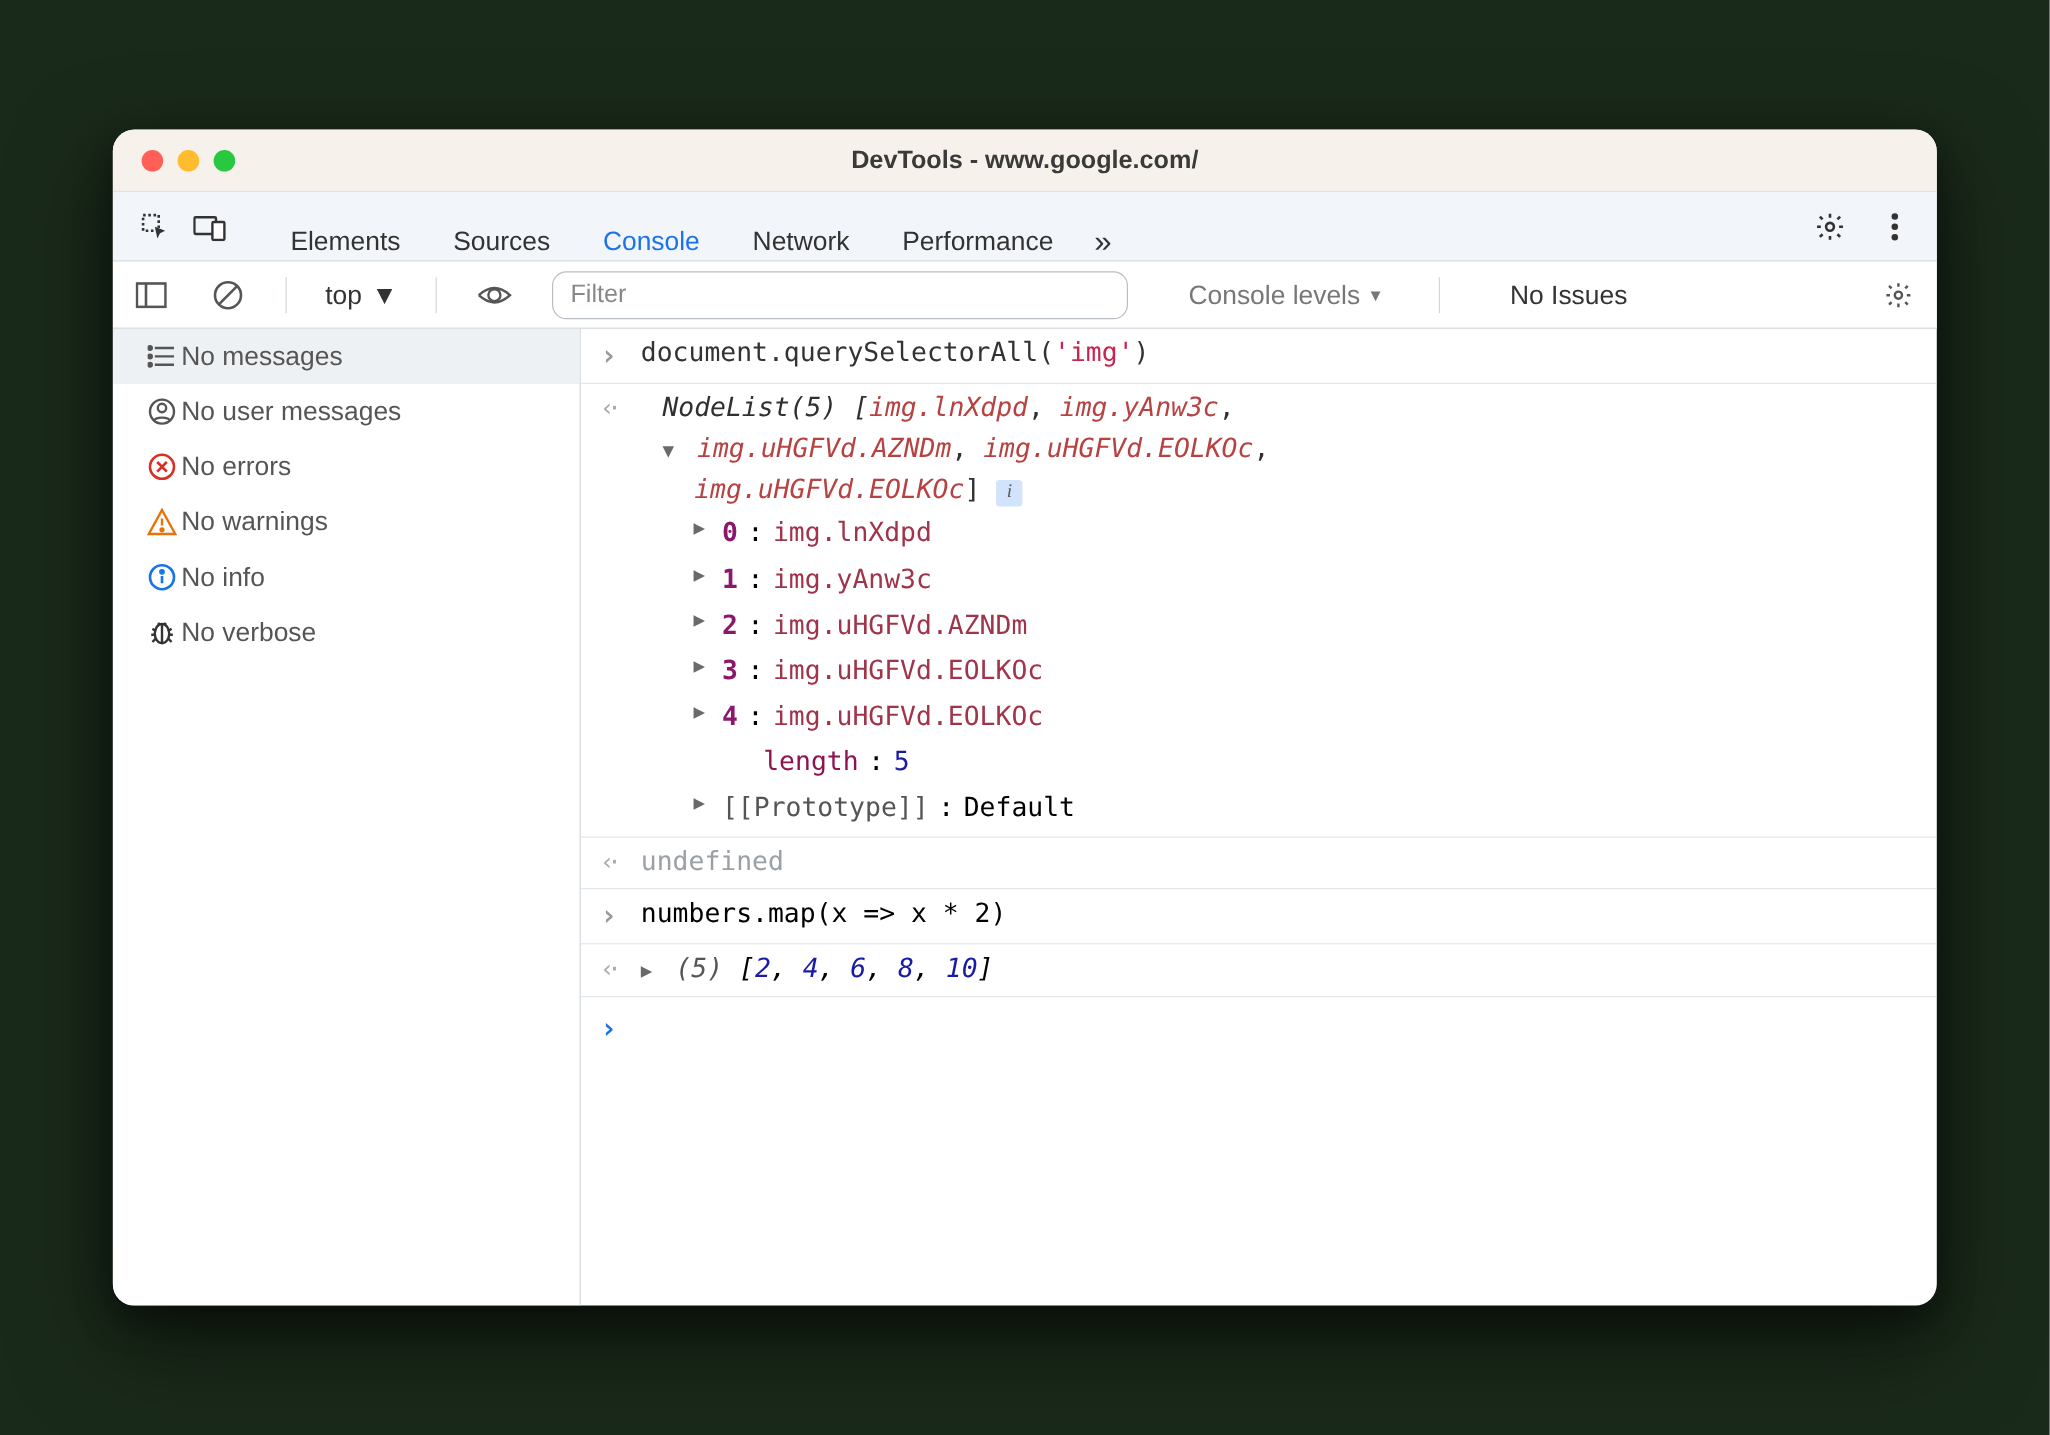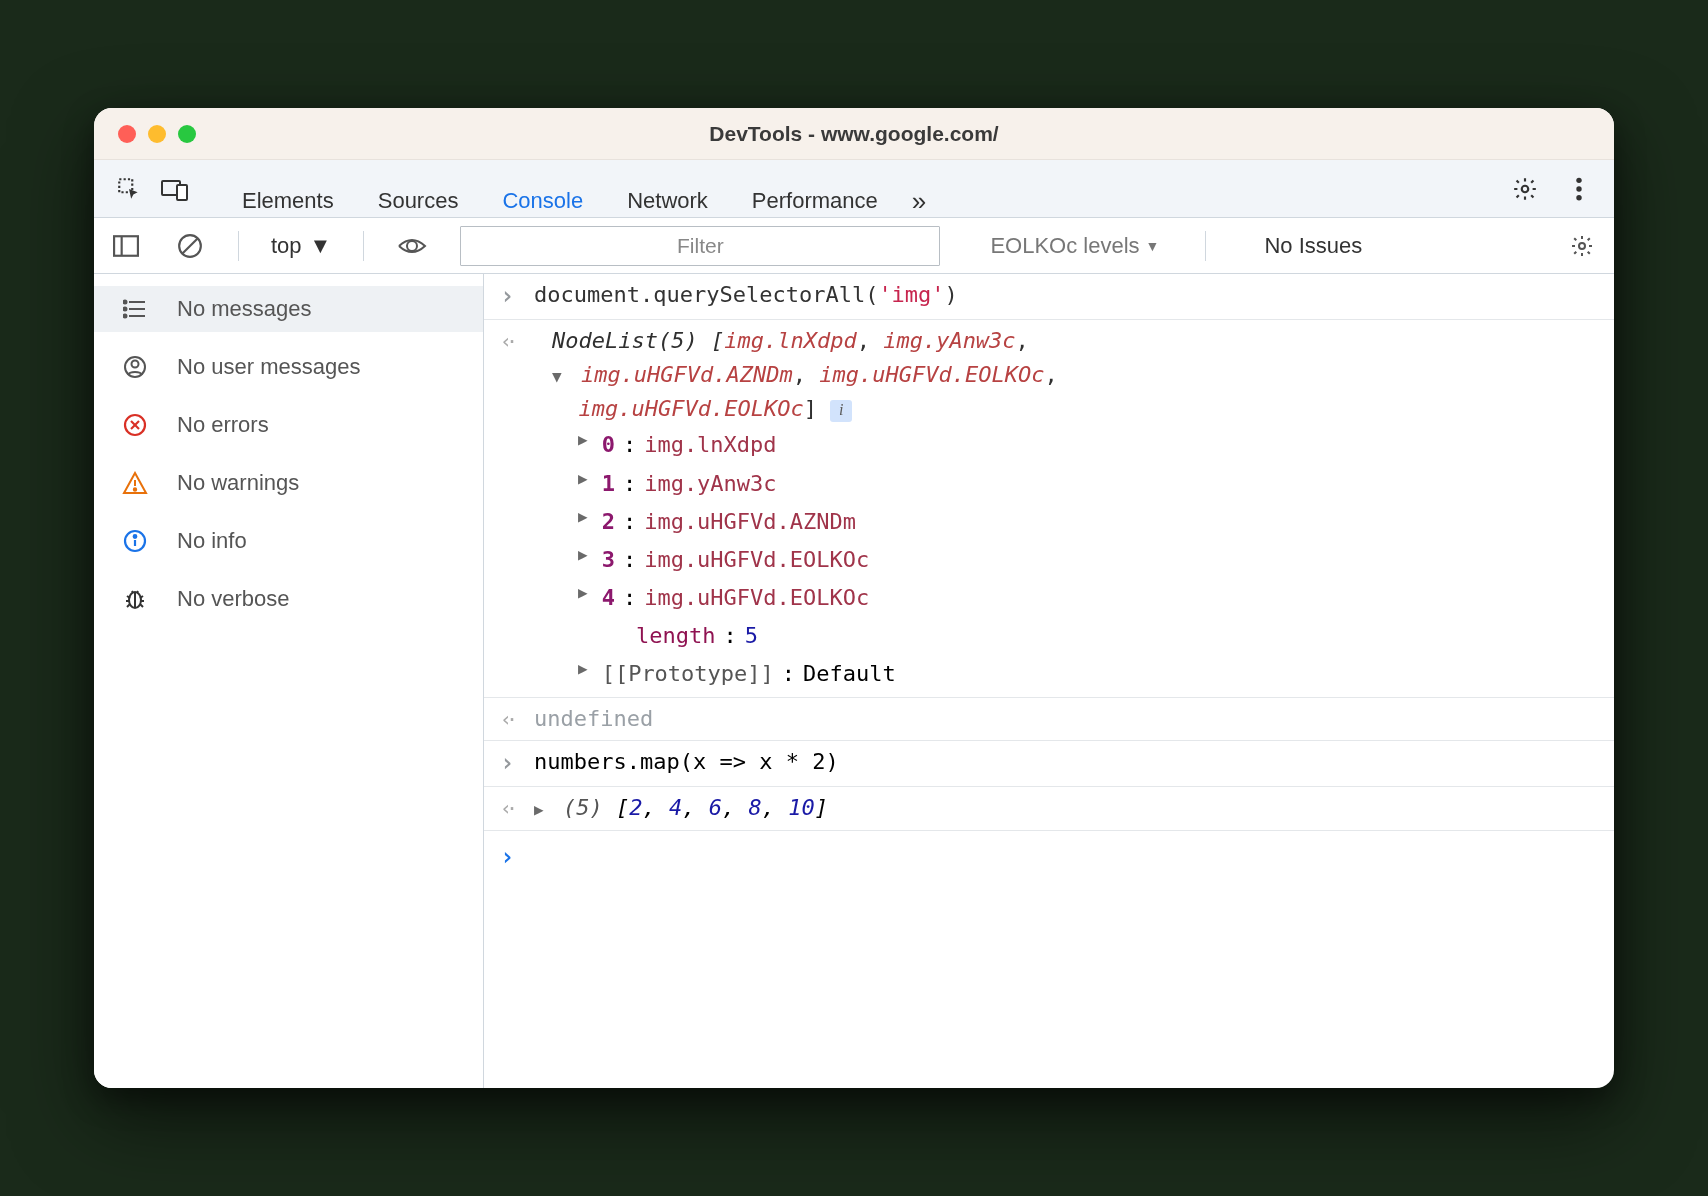--- a/index.html
+++ b/index.html
@@ -109,25 +109,24 @@
     display: flex; align-items: center;
     font-size: 22px;
     color: #333;
     gap: 8px;
     cursor: pointer;
   }
   .filter-input {
     flex: 0 0 480px;
     height: 40px;
     border: 1px solid #b8bec4;
-    border-radius: 1px;
+    border-radius: 12px;
     padding: 0 14px;
     font-size: 21px;
     color: #3b82f6;
-    text-align: center;
   }
   .filter-input::placeholder { color: #888; }
   .levels {
     font-size: 22px;
     color: #777;
     display: flex;
     align-items: center;
     gap: 6px;
     margin-left: 18px;
   }
@@ -144,26 +143,25 @@
     overflow: hidden;
   }
   .sidebar {
     width: 390px;
     background: #fff;
     border-right: 1px solid #d0d7de;
   }
   .sb-item {
     display: flex;
     align-items: center;
-    gap: 29px;
+    gap: 3px;
     padding: 10px 20px 10px 28px;
     font-size: 22px;
     color: #555;
     cursor: pointer;
-    margin-top: 12px;
   }
   .sb-item.selected {
     background: #eef1f4;
   }
   .sb-item .sb-icon {
     width: 26px; height: 26px;
     display: flex; align-items: center; justify-content: center;
   }
 
   .console-pane {
@@ -290,21 +288,21 @@
     </div>
     <div style="width:1px;height:30px;background:#d0d7de"></div>
     <div class="iconbtn">
       <svg width="30" height="22" viewBox="0 0 30 20" fill="none" stroke="#555" stroke-width="2">
         <circle cx="15" cy="10" r="5"></circle>
         <path d="M2 10 Q15 -2 28 10 Q15 22 2 10"></path>
       </svg>
     </div>
     <input class="filter-input" placeholder="Filter" style="">
     <div class="levels">
-      <span>EOLKOc levels</span>
+      <span>Console levels</span>
       <span style="font-size:14px">▼</span>
     </div>
     <div style="width:1px;height:30px;background:#d0d7de;margin-left:14px"></div>
     <div class="issues">No Issues</div>
     <div class="toolbar-spacer"></div>
     <div class="iconbtn">
       <svg width="24" height="24" viewBox="0 0 24 24" fill="none" stroke="#555" stroke-width="2">
         <circle cx="12" cy="12" r="3"></circle>
         <path d="M12 2v3M12 19v3M4.2 4.2l2.1 2.1M17.7 17.7l2.1 2.1M2 12h3M19 12h3M4.2 19.8l2.1-2.1M17.7 6.3l2.1-2.1"></path>
       </svg>

